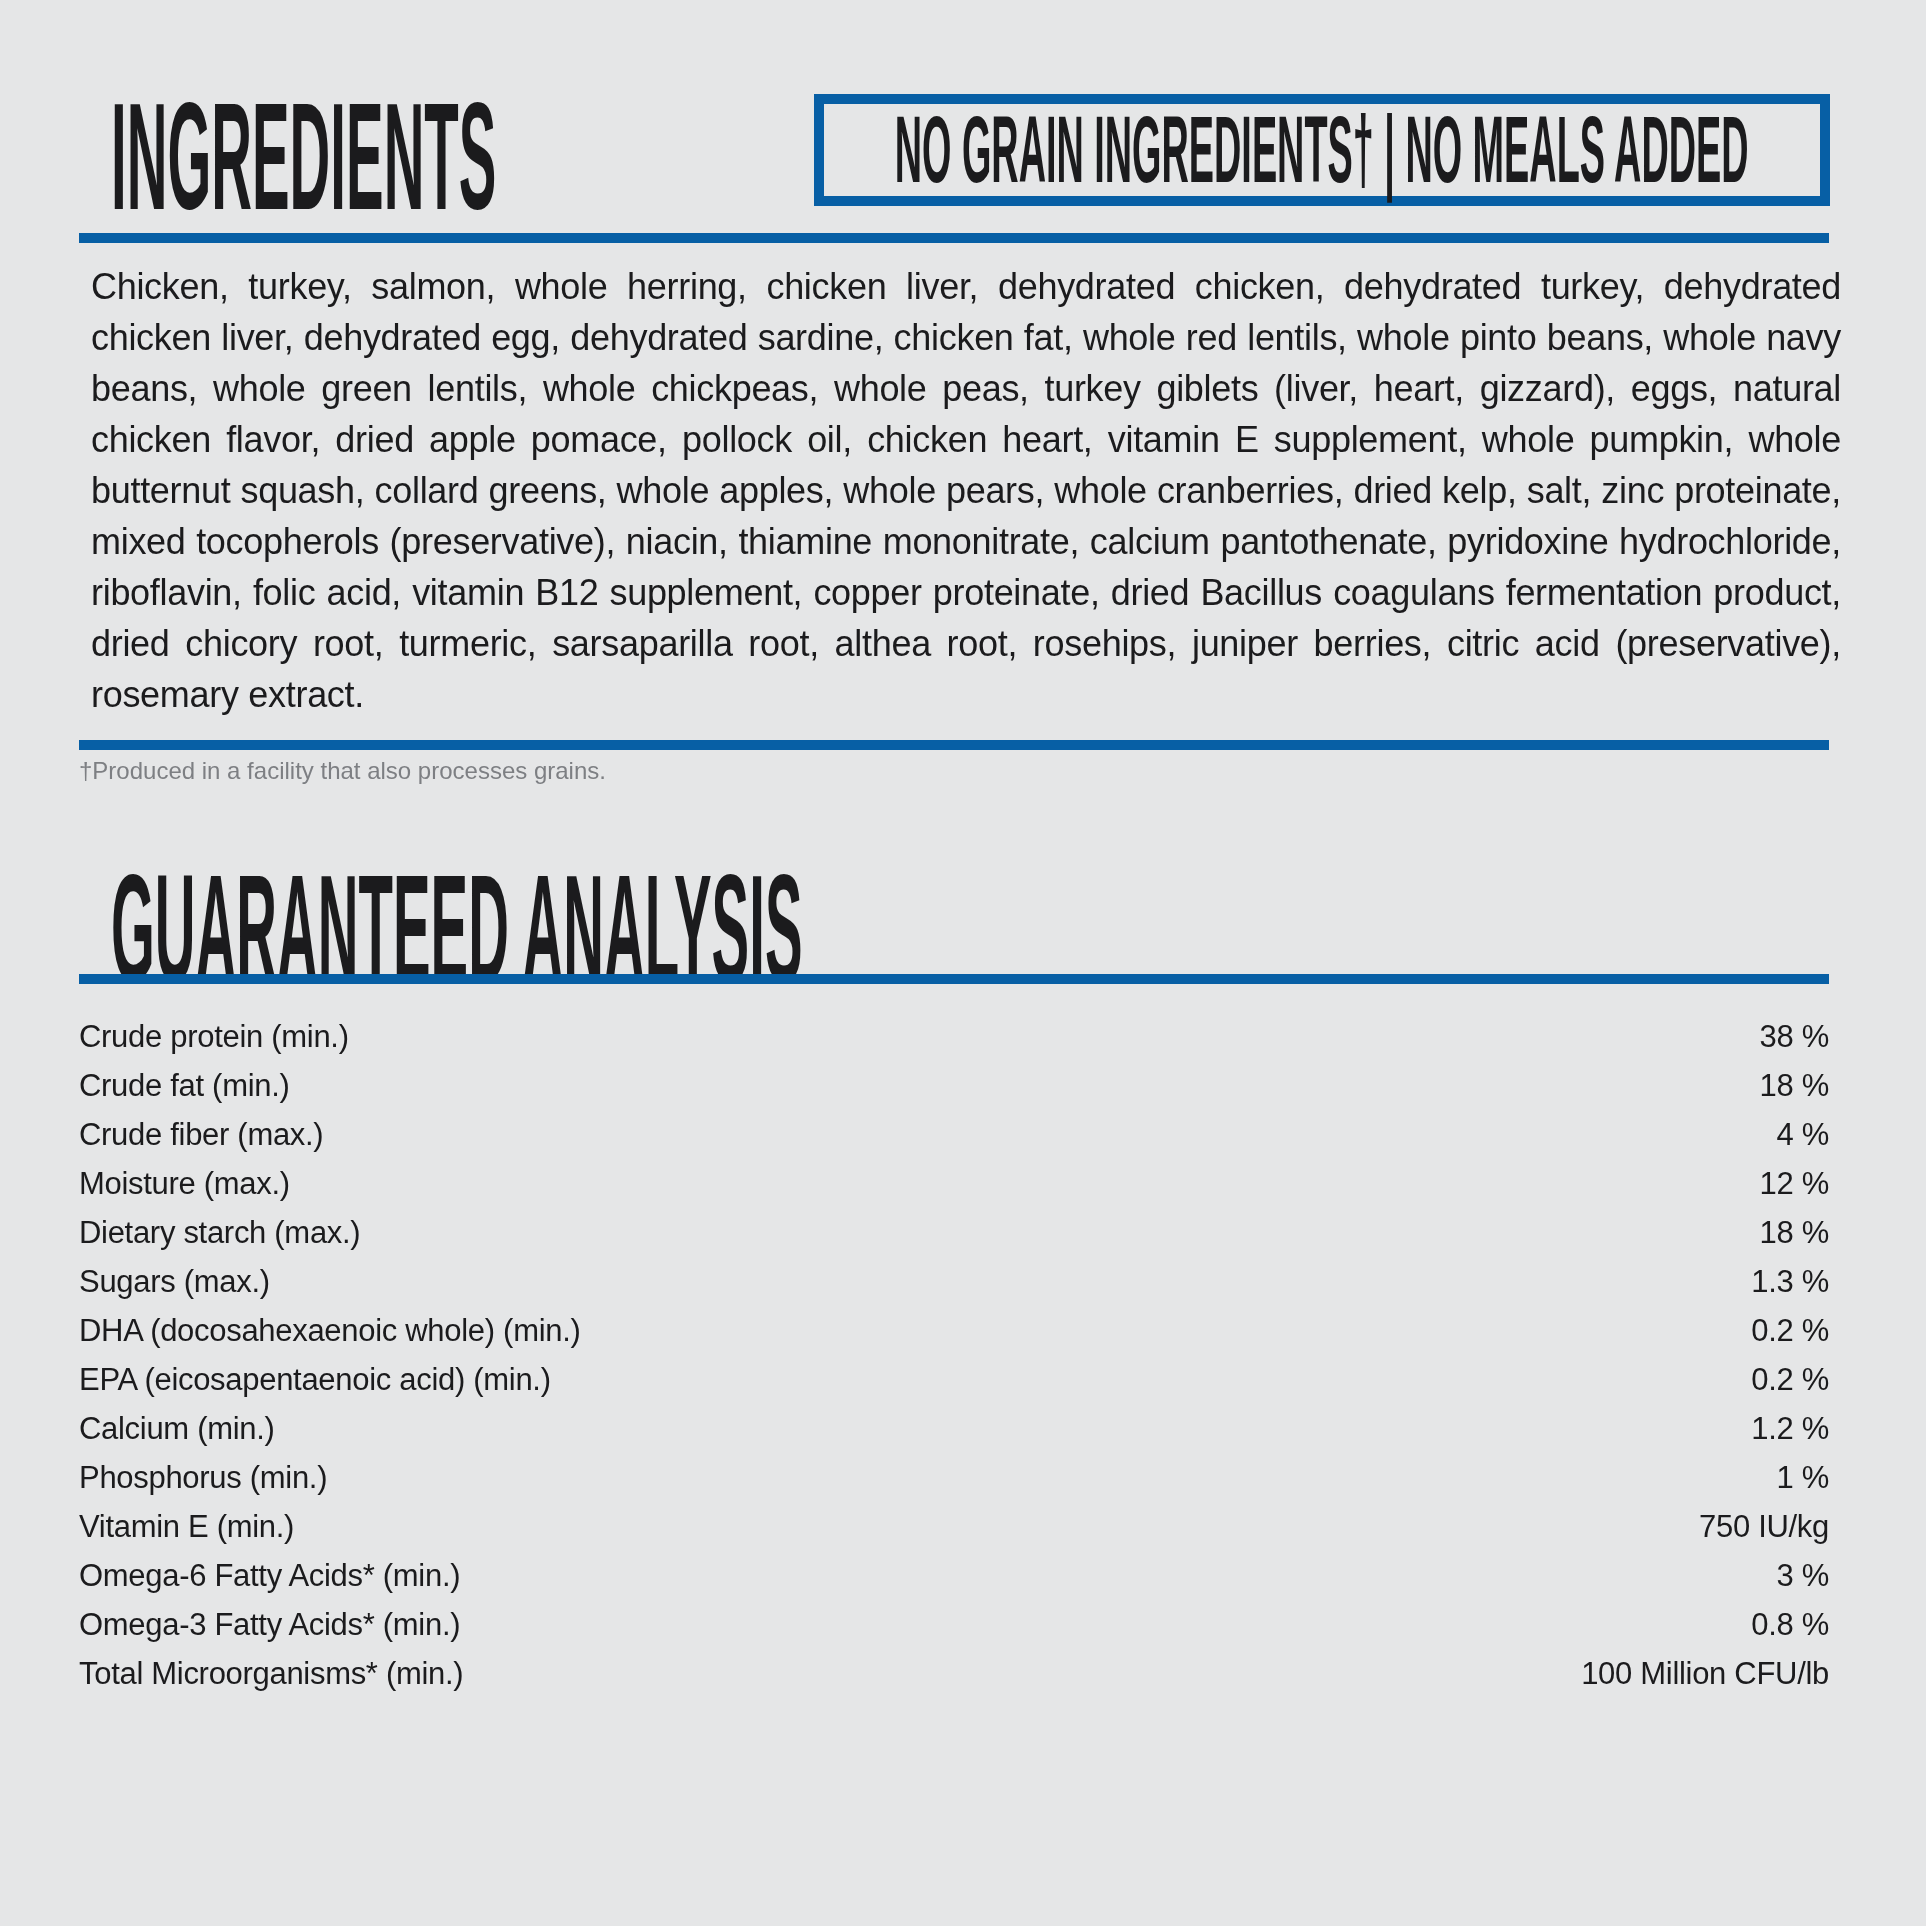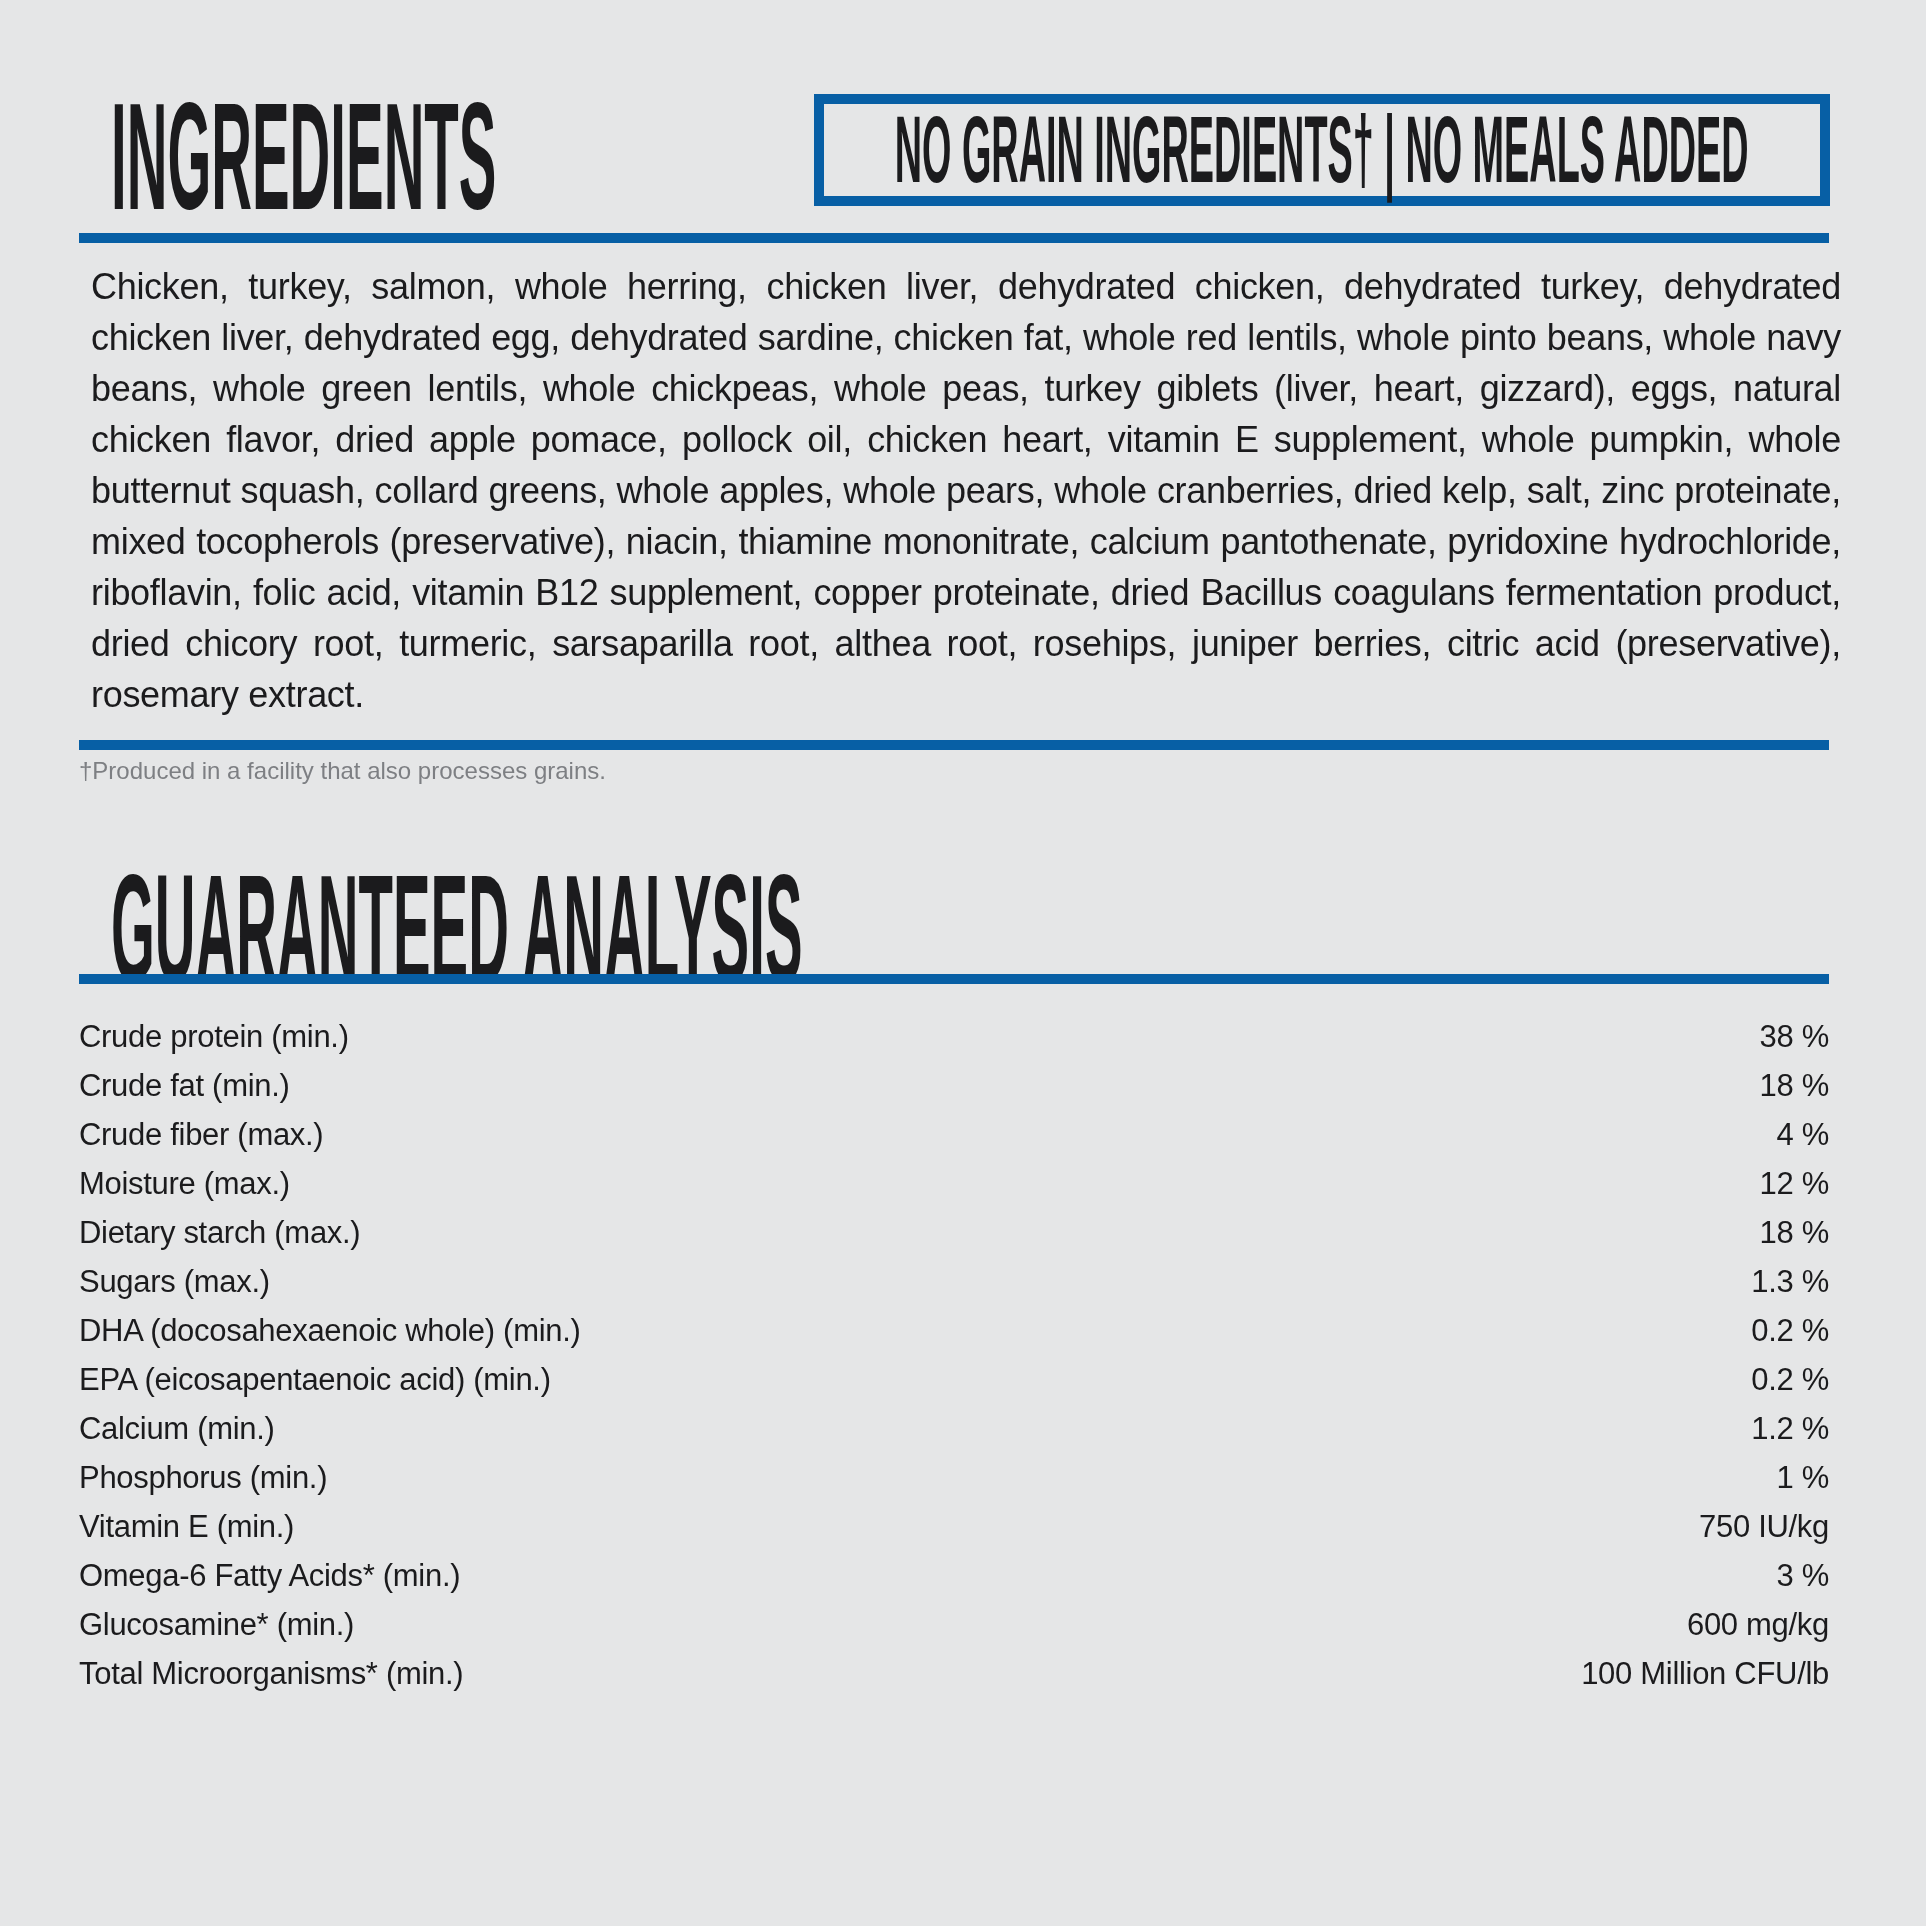--- a/index.html
+++ b/index.html
@@ -175,22 +175,22 @@
     </div>
       <div class="ga-row" style="">
       <span class="label">Vitamin E (min.)</span>
       <span class="value">750 IU/kg</span>
     </div>
       <div class="ga-row" style="">
       <span class="label">Omega-6 Fatty Acids* (min.)</span>
       <span class="value">3 %</span>
     </div>
       <div class="ga-row" style="">
-      <span class="label">Glucosamine* (min.)</span>
-      <span class="value">600 mg/kg</span>
+      <span class="label">Omega-3 Fatty Acids* (min.)</span>
+      <span class="value">0.8 %</span>
     </div>
       <div class="ga-row" style="">
       <span class="label">Total Microorganisms* (min.)</span>
       <span class="value">100 Million CFU/lb</span>
     </div>
     </div>
 
 </div>
 
 

